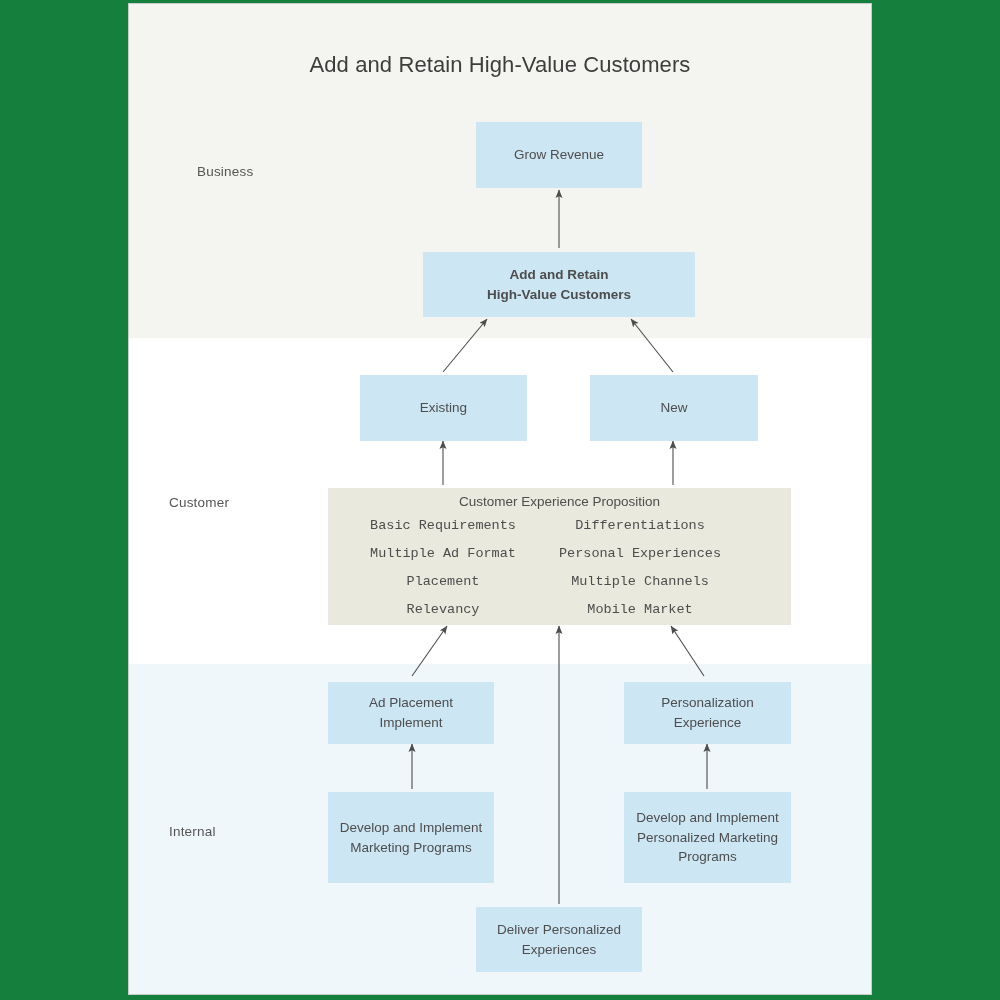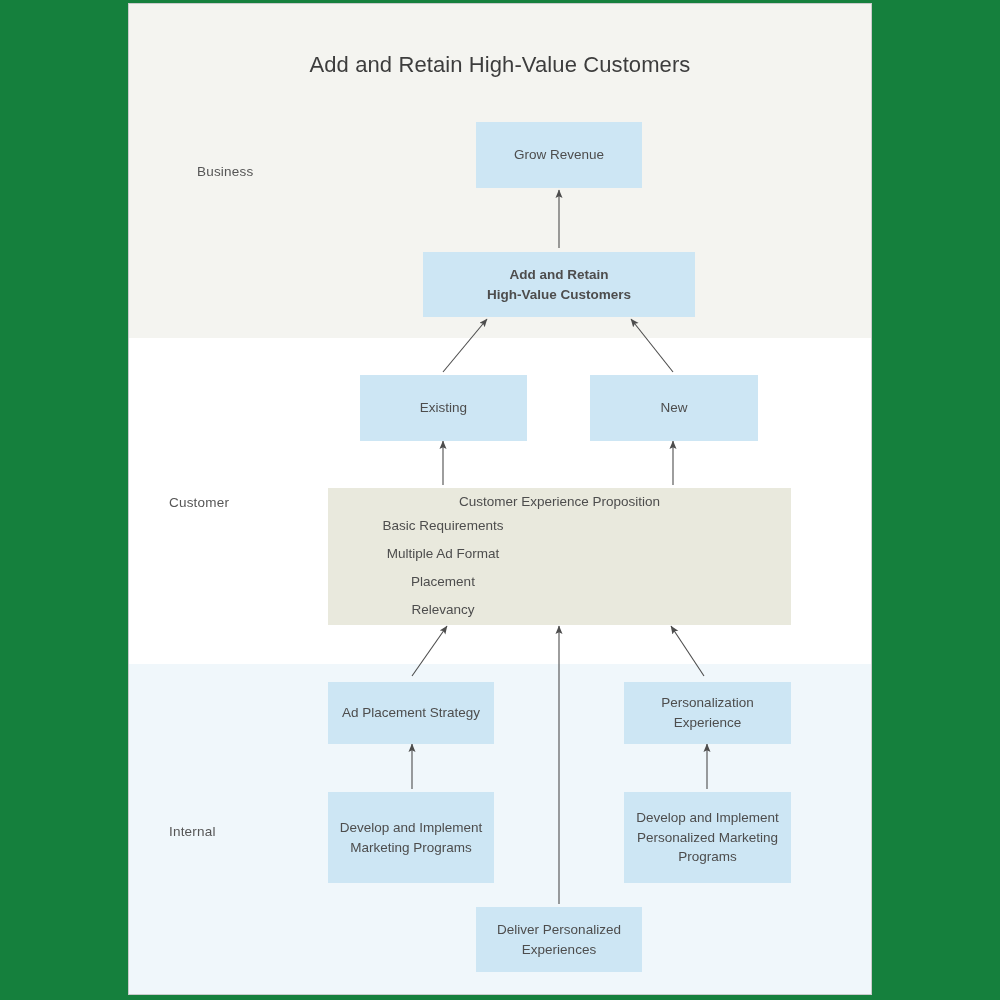--- a/index.html
+++ b/index.html
@@ -108,20 +108,21 @@
   .cep-col {
     position: absolute;
     top: 30px;
     width: 180px;
     display: flex;
     flex-direction: column;
     gap: 12.5px;
     font-size: 13.5px;
     color: #4d4d4d;
     text-align: center;
+    font-family: Liberation Mono, monospace;
   }
   .cep-col-left  { left: 25px; }
   .cep-col-right { left: 222px; }
   .cep-item { line-height: 1.15; }
 
   svg.links {
     position: absolute;
     left: 0;
     top: 0;
     width: 742px;
@@ -196,24 +197,30 @@
     <div class="cep" style="left:199px; top:484px; width:463px; height:137px;">
       <div class="cep-title">Customer Experience Proposition</div>
 
       <div class="cep-col cep-col-left">
         <div class="cep-item">Basic Requirements</div>
         <div class="cep-item">Multiple Ad Format</div>
         <div class="cep-item">Placement</div>
         <div class="cep-item">Relevancy</div>
       </div>
 
+      <div class="cep-col cep-col-right">
+        <div class="cep-item">Differentiations</div>
+        <div class="cep-item">Personal Experiences</div>
+        <div class="cep-item">Multiple Channels</div>
+        <div class="cep-item">Mobile Market</div>
+      </div>
     </div>
 
     <div class="node node-blue" style="left:199px; top:678px; width:166px; height:62px;">
-      <span style="white-space:pre-line;">Ad Placement Strategy</span>
+      <span style="white-space:pre-line;">Ad Placement Implement</span>
     </div>
 
     <div class="node node-blue" style="left:495px; top:678px; width:167px; height:62px;">
       <span style="white-space:pre-line;">Personalization
 Experience</span>
     </div>
 
     <div class="node node-blue" style="left:199px; top:788px; width:166px; height:91px;">
       <span style="white-space:pre-line;">Develop and Implement
 Marketing Programs</span>

